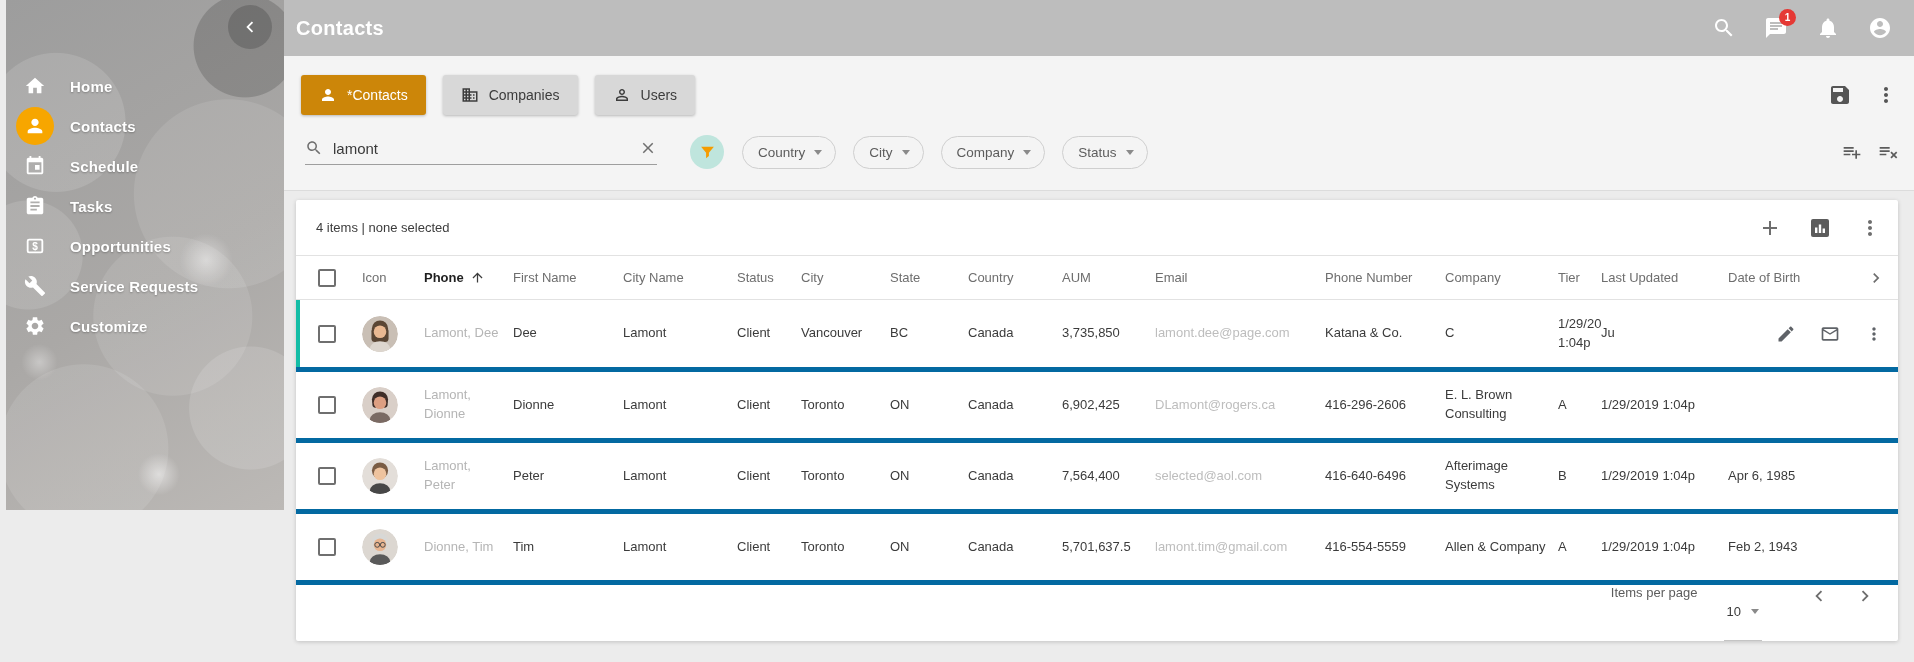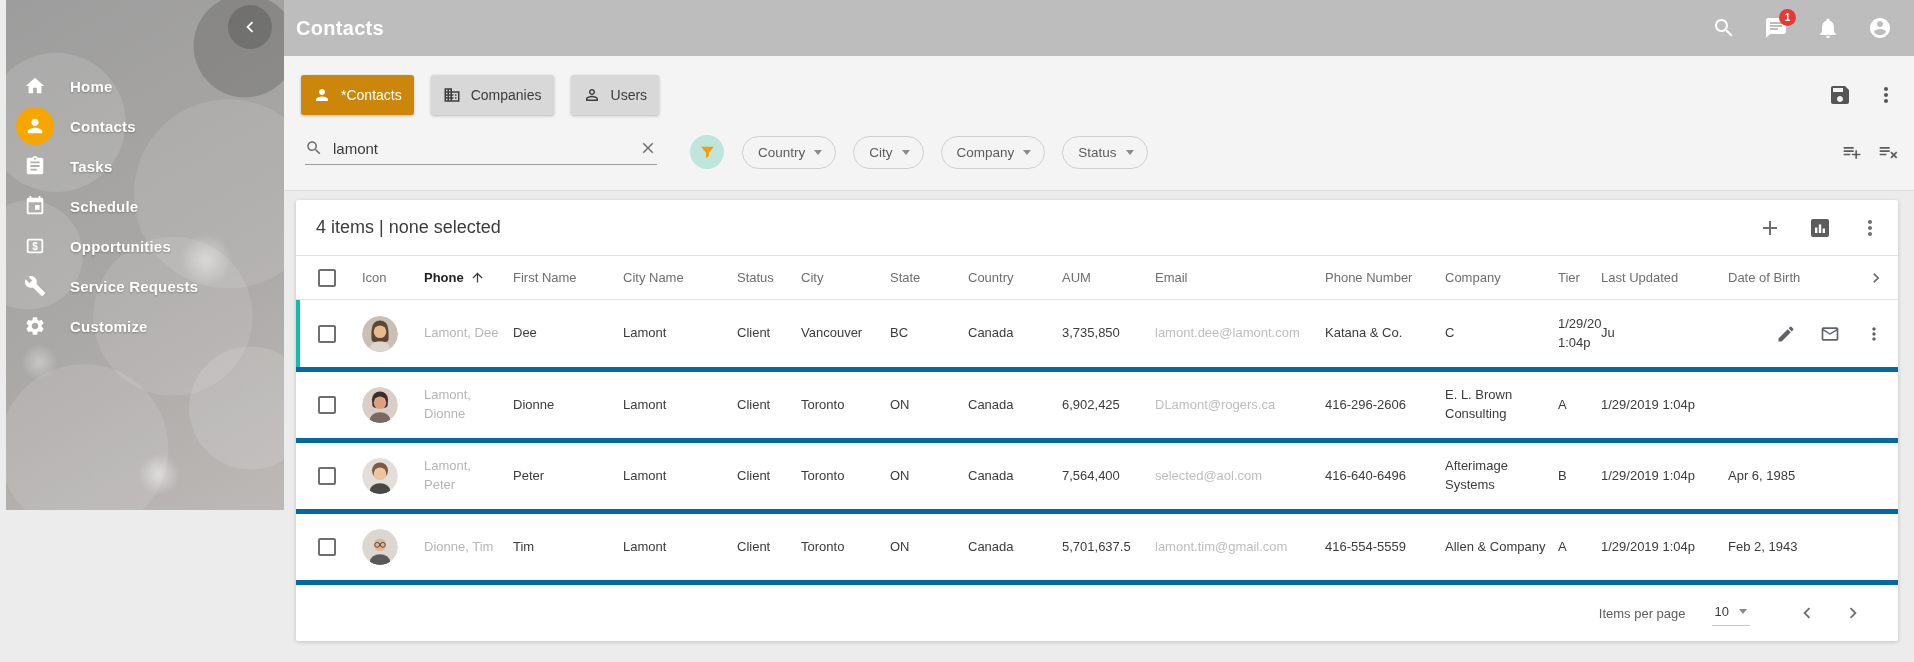--- a/index.html
+++ b/index.html
@@ -63,21 +63,21 @@
   }
 
   
   #content { position:absolute; left:278px; top:56px; right:0; bottom:0; background:#f4f4f4; }
   #content-lower { position:absolute; top:135px; left:0; right:0; bottom:0; background:#ececec; }
   #content-divider { position:absolute; top:134px; left:0; right:0; height:1px; background:#dcdcdc; }
 
   
   #tabs { position:absolute; left:23px; top:19px; display:flex; gap:17px; }
   .tab-btn {
-    height:40px; padding:0 12px; border-radius:3px; display:flex; align-items:center; gap:10px;
+    height:40px; padding:0 18px; border-radius:3px; display:flex; align-items:center; gap:10px;
     background:#d8d8d8; color:#3c3c3c; font-size:14px; font-weight:500;
     box-shadow:0 1px 3px rgba(0,0,0,.25); cursor:pointer;
   }
   .tab-btn svg { width:18px; height:18px; }
   .tab-btn.active { background:#cc8609; color:#fff; }
 
   #view-actions { position:absolute; top:27px; right:16px; display:flex; align-items:center; gap:22px; color:#555; }
   #view-actions .va-icon { width:24px; height:24px; cursor:pointer; }
   #view-actions svg { width:24px; height:24px; }
 
@@ -112,21 +112,21 @@
   #list-actions { position:absolute; top:86px; right:16px; display:flex; gap:16px; color:#5c5c5c; }
   #list-actions .la-icon { width:20px; height:20px; cursor:pointer; }
   #list-actions svg { width:20px; height:20px; }
 
   
   #card {
     position:absolute; left:18px; top:144px; width:1602px; height:441px;
     background:#fff; border-radius:2px; box-shadow:0 1px 4px rgba(0,0,0,.18);
   }
   #card-toolbar { height:56px; display:flex; align-items:center; padding:0 16px 0 20px; border-bottom:1px solid #e2e2e2; }
-  #summary { font-size:18px; color:#3c3c3c; }
+  #summary { font-size:13px; color:#3c3c3c; }
   #card-toolbar-icons { margin-left:auto; display:flex; align-items:center; gap:26px; color:#6e6e6e; }
   .ct-icon { width:24px; height:24px; cursor:pointer; }
   .ct-icon svg { width:24px; height:24px; }
 
   .tgrid {
     display:grid; padding-left:22px;
     grid-template-columns:44px 62px 89px 110px 114px 64px 89px 78px 94px 93px 170px 120px 113px 43px 127px minmax(0,1fr);
   }
   #thead { height:44px; border-bottom:1px solid #e2e2e2; position:relative; align-items:center; }
   .th { font-size:13px; color:#6e6e6e; display:flex; align-items:flex-start; padding-right:10px; overflow:hidden; white-space:nowrap; cursor:pointer; }
@@ -146,21 +146,21 @@
   .avatar { width:36px; height:36px; border-radius:50%; overflow:hidden; flex:none; }
   .avatar svg { width:36px; height:36px; }
 
   .row-actions {
     position:absolute; right:14px; top:50%; transform:translateY(-50%);
     display:flex; align-items:center; gap:24px; background:#fff; padding-left:8px; color:#5f6368;
   }
   .row-actions .ra-icon { width:20px; height:20px; cursor:pointer; }
   .row-actions svg { width:20px; height:20px; }
 
-  #card-footer { height:56px; display:flex; align-items:center; justify-content:flex-end; padding-right:34px; }
+  #card-footer { height:56px; display:flex; justify-content:flex-end; padding-right:22px; }
   #ipp-label { font-size:13px; color:#5c5c5c; }
   #page-size-select {
     margin-left:26px; display:inline-flex; align-items:center; gap:10px;
     border-bottom:1px solid #c4c4c4; padding:3px 3px 6px 3px; font-size:13px; color:#3b3b3b; cursor:pointer;
   }
   #page-size-select .caret { width:0; height:0; border-left:4.5px solid transparent; border-right:4.5px solid transparent; border-top:5px solid #8a8a8a; }
   .pg-chev { width:22px; height:22px; color:#6e6e6e; cursor:pointer; }
   .pg-chev svg { width:22px; height:22px; }
   #pg-prev { margin-left:46px; }
   #pg-next { margin-left:24px; }
@@ -189,32 +189,32 @@
         <span class="icon-wrap">
           <svg viewBox="0 0 24 24">
             <path d="M12 12c2.21 0 4-1.79 4-4s-1.79-4-4-4-4 1.79-4 4 1.79 4 4 4zm0 2c-2.67 0-8 1.34-8 4v2h16v-2c0-2.66-5.33-4-8-4z"></path>
           </svg>
         </span>
         <span class="nav-label">Contacts</span>
       </div>
       <div class="nav-item">
         <span class="icon-wrap">
           <svg viewBox="0 0 24 24">
-            <path d="M19 3h-4.18C14.4 1.84 13.3 1 12 1c-1.3 0-2.4.84-2.82 2H5c-1.1 0-2 .9-2 2v14c0 1.1.9 2 2 2h14c1.1 0 2-.9 2-2V5c0-1.1-.9-2-2-2zm-7 0c.55 0 1 .45 1 1s-.45 1-1 1-1-.45-1-1 .45-1 1-1zm2 14H7v-2h7v2zm3-4H7v-2h10v2zm0-4H7V7h10v2z"></path>
-          </svg>
-        </span>
-        <span class="nav-label">Tasks</span>
+            <path d="M19 3h-1V1h-2v2H8V1H6v2H5c-1.11 0-1.99.9-1.99 2L3 19c0 1.1.89 2 2 2h14c1.1 0 2-.9 2-2V5c0-1.1-.9-2-2-2zm0 16H5V8h14v11zm-7-8h5v5h-5z"></path>
+          </svg>
+        </span>
+        <span class="nav-label">Schedule</span>
       </div>
       <div class="nav-item">
         <span class="icon-wrap">
           <svg viewBox="0 0 24 24">
-            <path d="M19 3h-1V1h-2v2H8V1H6v2H5c-1.11 0-1.99.9-1.99 2L3 19c0 1.1.89 2 2 2h14c1.1 0 2-.9 2-2V5c0-1.1-.9-2-2-2zm0 16H5V8h14v11zm-7-8h5v5h-5z"></path>
-          </svg>
-        </span>
-        <span class="nav-label">Schedule</span>
+            <path d="M19 3h-4.18C14.4 1.84 13.3 1 12 1c-1.3 0-2.4.84-2.82 2H5c-1.1 0-2 .9-2 2v14c0 1.1.9 2 2 2h14c1.1 0 2-.9 2-2V5c0-1.1-.9-2-2-2zm-7 0c.55 0 1 .45 1 1s-.45 1-1 1-1-.45-1-1 .45-1 1-1zm2 14H7v-2h7v2zm3-4H7v-2h10v2zm0-4H7V7h10v2z"></path>
+          </svg>
+        </span>
+        <span class="nav-label">Tasks</span>
       </div>
       <div class="nav-item">
         <span class="icon-wrap">
           <svg viewBox="0 0 24 24">
             <rect x="4" y="5" width="16" height="14" rx="1.5" fill="none" stroke="currentColor" stroke-width="2"></rect>
             <text x="12" y="16.4" text-anchor="middle" font-size="11" font-weight="bold" font-family="Liberation Sans,sans-serif" fill="currentColor">$</text>
           </svg>
         </span>
         <span class="nav-label">Opportunities</span>
       </div>
@@ -489,21 +489,21 @@
           <div class="td ">
             <span>BC</span>
           </div>
           <div class="td ">
             <span>Canada</span>
           </div>
           <div class="td ">
             <span>3,735,850</span>
           </div>
           <div class="td email">
-            <span>lamont.dee@lamont.com</span>
+            <span>lamont.dee@page.com</span>
           </div>
           <div class="td ">
             <span>Katana &amp; Co.</span>
           </div>
           <div class="td ">
             <span>C</span>
           </div>
           <div class="td ">
             <span>1/29/2019 1:04p</span>
           </div>

